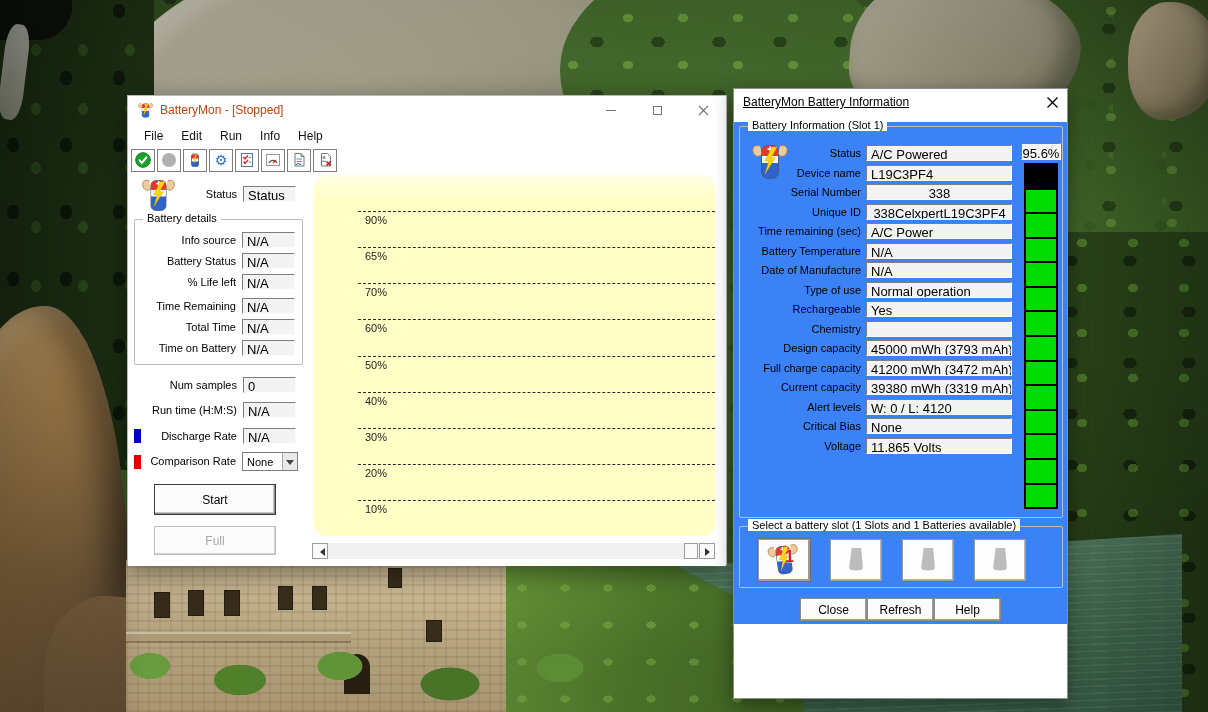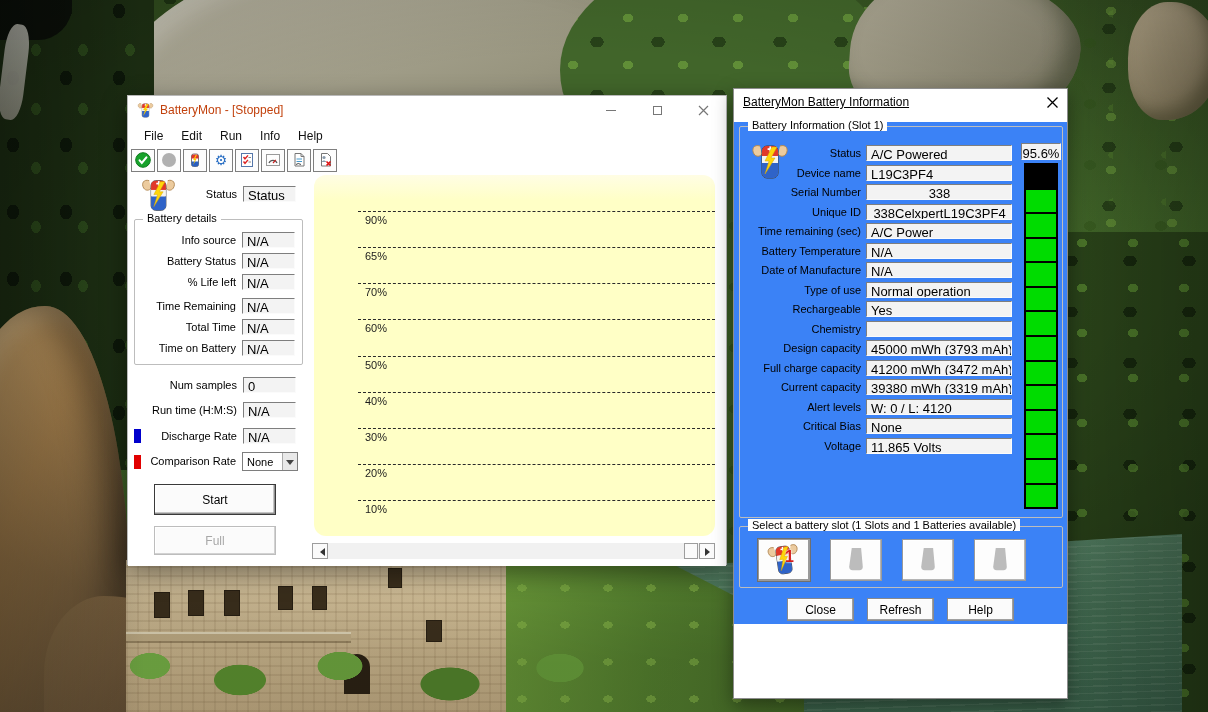--- a/index.html
+++ b/index.html
@@ -174,21 +174,21 @@
   .seg.empty{background:#000;}
   #slot-group{left:5px;top:404px;width:324px;height:62px;}
   #slots{display:flex;gap:20px;padding:12px 0 0 18px;}
   .slot-btn{width:52px;height:42px;background:#fdfdfd;border:1px solid #9a9a9a;
     box-shadow:inset -1px -1px 0 #b5b5b5, inset 1px 1px 0 #fff;position:relative;
     display:flex;align-items:center;justify-content:center;padding:0;}
   .slot-btn.occupied{box-shadow:0 0 0 1px #6f6f6f, inset -1px -1px 0 #9a9a9a, inset 1px 1px 0 #fff;}
   .slot-btn svg{width:34px;height:34px;display:block;}
   .slot-num{position:absolute;left:26px;top:8px;font-size:16px;font-weight:bold;color:#d41b1b;
     text-shadow:0 0 2px #fff,0 0 2px #fff;}
-  #dlg-buttons{position:absolute;left:0;top:476px;width:100%;display:flex;justify-content:center;gap:13px;}
+  #dlg-buttons{position:absolute;left:0;top:476px;width:100%;display:flex;justify-content:center;}
   #dlg-buttons .btn{width:67px;height:23px;}
 </style>
 </head>
 <body>
 
 <div class="wall">
   <div class="w w-base"></div>
   <div class="w w-leaf1"></div>
   <div class="w w-cliff1"></div>
   <div class="w w-leaf2"></div>

